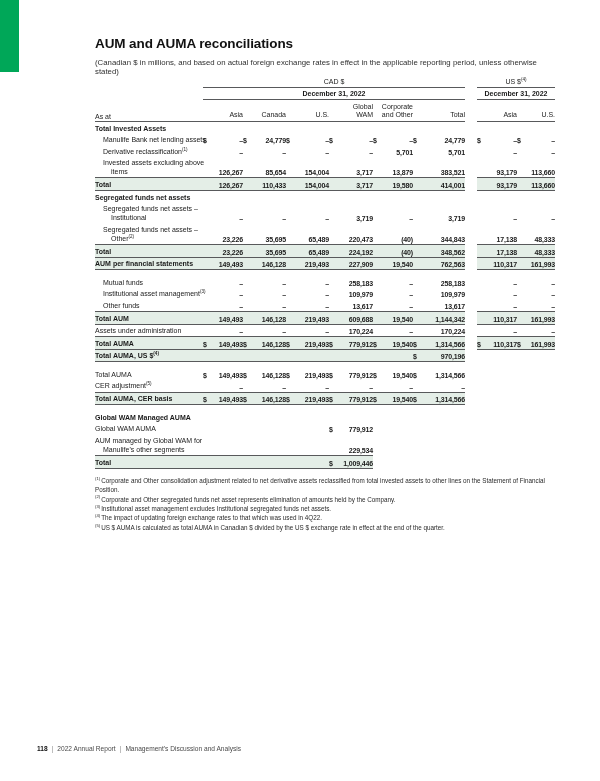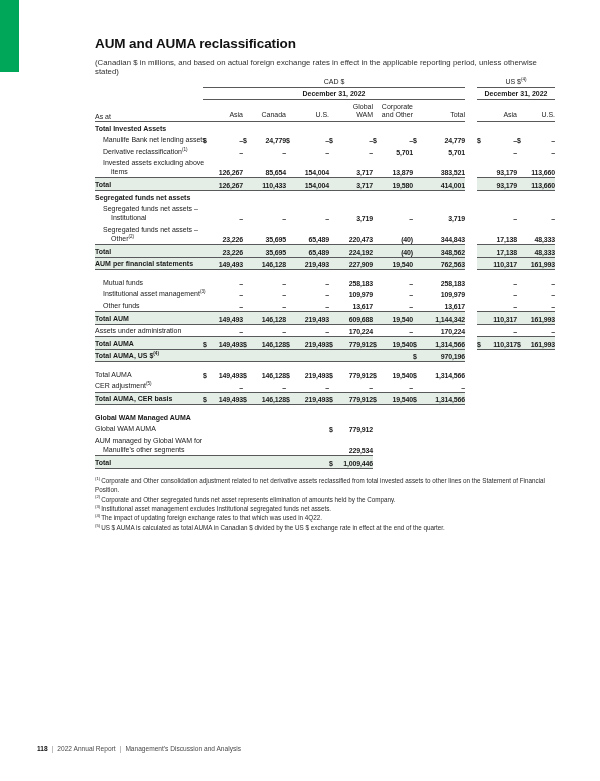--- a/index.html
+++ b/index.html
@@ -44,21 +44,21 @@
   .footer .pnum{font-weight:700;color:#111;}
   .footer .sep{margin:0 4px;color:#8a8a8a;}
 </style>
 </head>
 <body>
 
 <div class="page">
   <div class="accent-bar" style="background: rgb(0, 167, 88);"></div>
 
   <div class="content">
-    <h1 class="title">AUM and AUMA reclassification</h1>
+    <h1 class="title">AUM and AUMA reconciliations</h1>
     <p class="subtitle">(Canadian $ in millions, and based on actual foreign exchange rates in effect in the applicable reporting period, unless otherwise stated)</p>
 
     <table>
       <colgroup>
         <col style="width:108px">
           <col style="width:40px">
           <col style="width:43px">
           <col style="width:43px">
         <col style="width:44px">
           <col style="width:40px">

